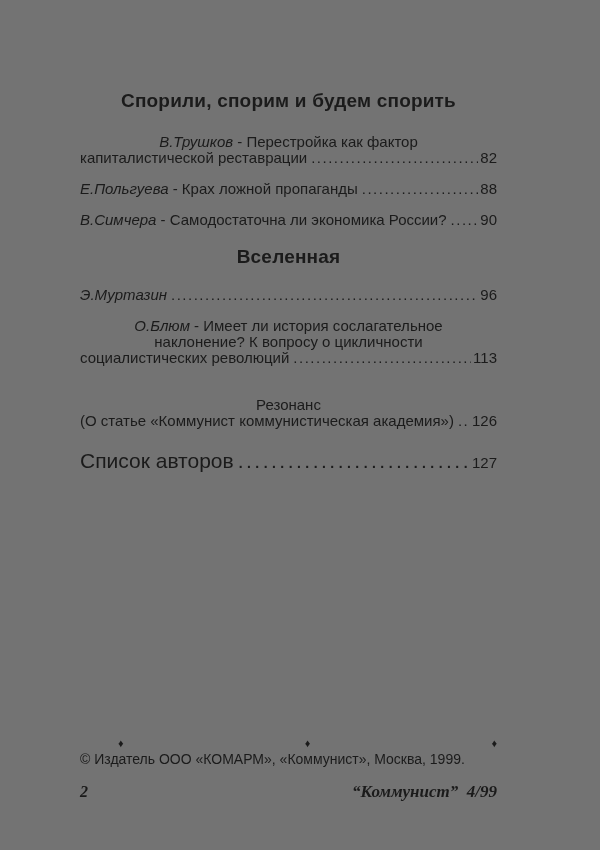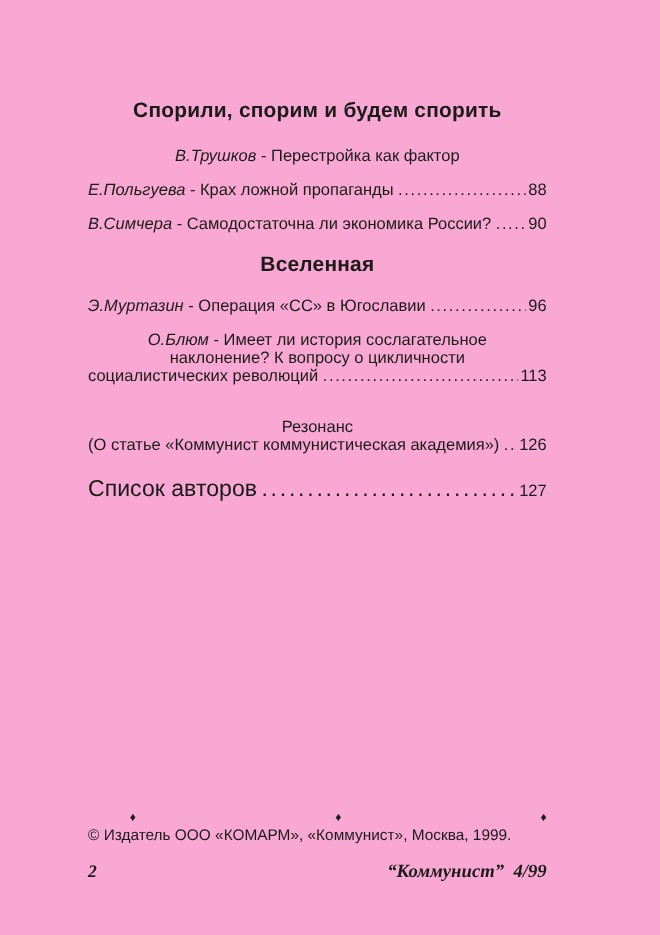--- a/index.html
+++ b/index.html
@@ -4,21 +4,21 @@
 <style>
   html, body {
     margin: 0;
     padding: 0;
     background: #ffffff;
   }
   .page {
     position: relative;
     width: 600px;
     height: 850px;
-    background: #f9a8d4;
+    background: #737373;
     color: #1b1b1b;
     font-family: "Liberation Sans", sans-serif;
     overflow: hidden;
   }
   .col {
     position: absolute;
     left: 80px;
     right: 103px;
     top: 0;
   }
@@ -123,20 +123,25 @@
 </head>
 <body>
 
 <div class="page">
   <div class="col content">
 
     <div class="heading">Спорили, спорим и будем спорить</div>
 
     <div class="entry">
       <div class="line"><span class="au">В.Трушков</span><span> - Перестройка как фактор</span></div>
+      <div class="row">
+          <span>капиталистической реставрации</span>
+          <span class="dots"></span>
+          <span class="pg">82</span>
+        </div>
     </div>
 
     <div class="entry">
       <div class="row">
           <span class="au">Е.Польгуева</span>
           <span> - Крах ложной пропаганды</span>
           <span class="dots"></span>
           <span class="pg">88</span>
         </div>
     </div>
@@ -148,21 +153,20 @@
           <span class="dots"></span>
           <span class="pg">90</span>
         </div>
     </div>
 
     <div class="heading second">Вселенная</div>
 
     <div class="entry">
       <div class="row">
           <span class="au">Э.Муртазин</span>
-          <span> - Операция «СС» в Югославии</span>
           <span class="dots"></span>
           <span class="pg">96</span>
         </div>
     </div>
 
     <div class="entry blum">
       <div class="line"><span class="au">О.Блюм</span><span> - Имеет ли история сослагательное</span></div>
       <div class="line"><span>наклонение? К вопросу о цикличности</span></div>
       <div class="row">
           <span>социалистических революций</span>

